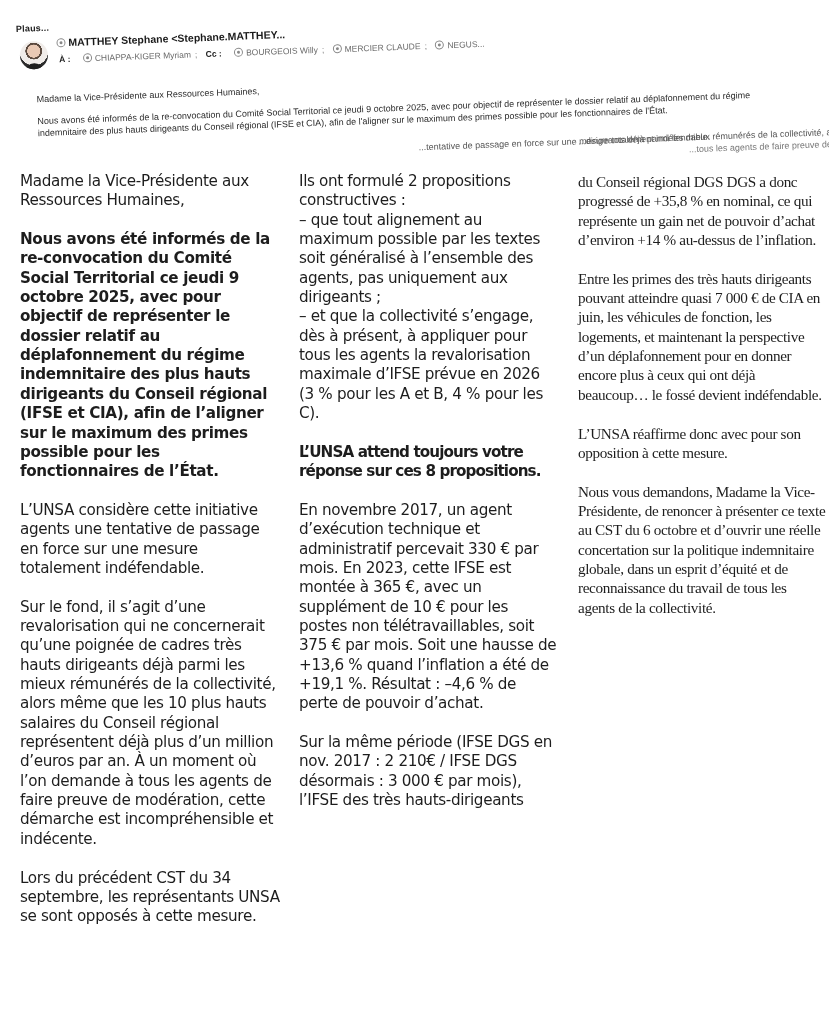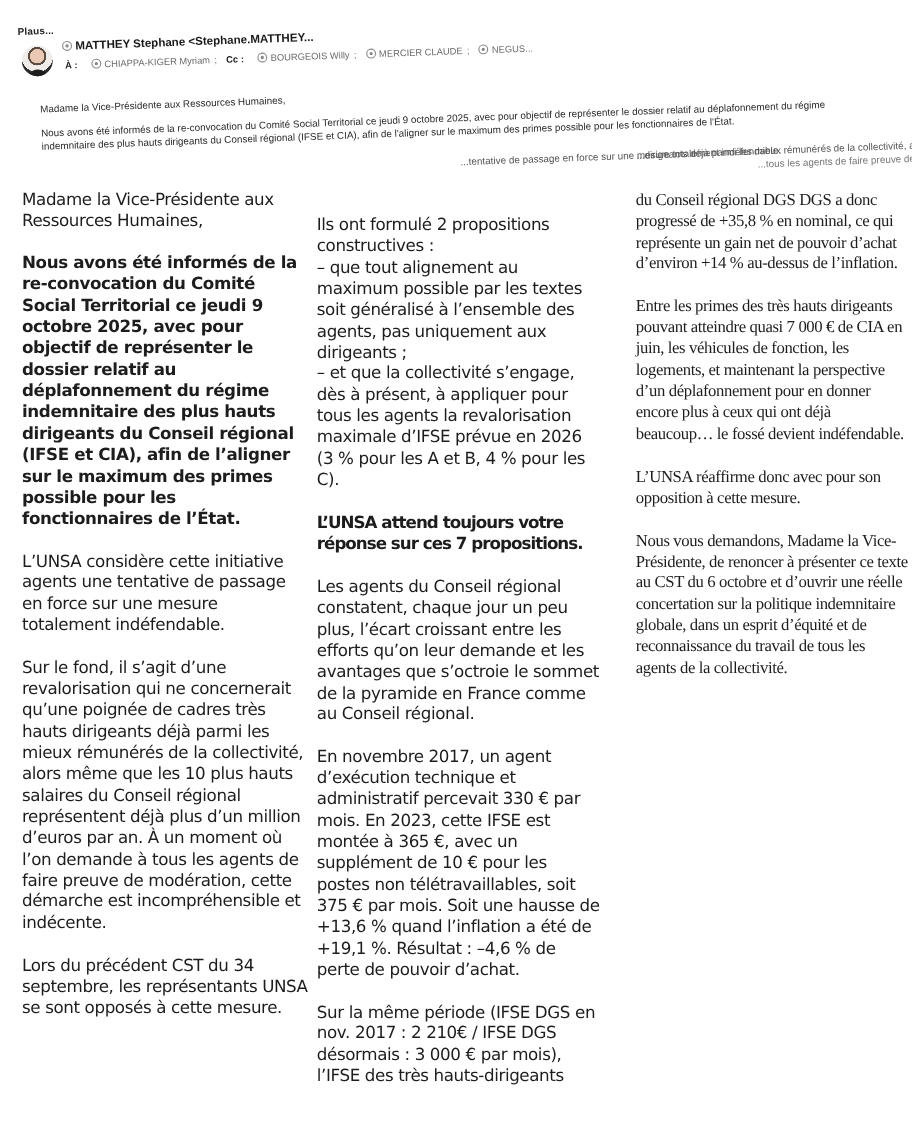--- a/index.html
+++ b/index.html
@@ -32,21 +32,21 @@
   .email-body p { margin:0 0 9px 0; white-space:nowrap; }
   .faded-line { position:absolute; font-size:9px; color:#333; white-space:nowrap; }
 
   
   .columns { position:absolute; left:0; top:172px; width:829px; height:852px; }
   .col { position:absolute; top:0; font-size:15.2px; line-height:19.35px; color:#1d1d1d; font-family:"DejaVu Sans", sans-serif; letter-spacing:-0.35px; }
   .col p { margin:0 0 19.4px 0; }
   .col .b { font-weight:bold; }
   .col .bb { font-weight:bold; letter-spacing:-0.9px; }
   .col1 { left:20px; width:260px; }
-  .col2 { left:288px; width:260px;margin-top:23px; }
+  .col2 { left:299px; width:260px; }
   .col3 { left:578px; width:248px; top:0;font-family:Liberation Serif, serif; }
 </style>
 </head>
 <body>
 
 <div class="email-snap">
   <div class="email-inner">
     <div class="cut-label">Plaus...</div>
     <div class="sender-row">
       <div class="avatar">
@@ -82,22 +82,21 @@
     <p>Madame la Vice-Présidente aux Ressources Humaines,</p>
     <p class="b">Nous avons été informés de la re-convocation du Comité Social Territorial ce jeudi 9 octobre 2025, avec pour objectif de représenter le dossier relatif au déplafonnement du régime indemnitaire des plus hauts dirigeants du Conseil régional (IFSE et CIA), afin de l’aligner sur le maximum des primes possible pour les fonctionnaires de l’État.</p>
     <p>L’UNSA considère cette initiative agents une tentative de passage en force sur une mesure totalement indéfendable.</p>
     <p>Sur le fond, il s’agit d’une revalorisation qui ne concernerait qu’une poignée de cadres très hauts dirigeants déjà parmi les mieux rémunérés de la collectivité, alors même que les 10 plus hauts salaires du Conseil régional représentent déjà plus d’un million d’euros par an. À un moment où l’on demande à tous les agents de faire preuve de modération, cette démarche est incompréhensible et indécente.</p>
     <p>Lors du précédent CST du 34 septembre, les représentants UNSA se sont opposés à cette mesure.</p>
   </div>
   <div class="col col2">
     <p style="white-space:pre-line">Ils ont formulé 2 propositions constructives :
 – que tout alignement au maximum possible par les textes soit généralisé à l’ensemble des agents, pas uniquement aux dirigeants ;
 – et que la collectivité s’engage, dès à présent, à appliquer pour tous les agents la revalorisation maximale d’IFSE prévue en 2026 (3 % pour les A et B, 4 % pour les C).</p>
-    <p class="bb">L’UNSA attend toujours votre réponse sur ces 7 propositions.</p>
-    <p>Les agents du Conseil régional constatent, chaque jour un peu plus, l’écart croissant entre les efforts qu’on leur demande et les avantages que s’octroie le sommet de la pyramide en France comme au Conseil régional.</p>
+    <p class="bb">L’UNSA attend toujours votre réponse sur ces 8 propositions.</p>
     <p>En novembre 2017, un agent d’exécution technique et administratif percevait 330 € par mois. En 2023, cette IFSE est montée à 365 €, avec un supplément de 10 € pour les postes non télétravaillables, soit 375 € par mois. Soit une hausse de +13,6 % quand l’inflation a été de +19,1 %. Résultat : –4,6 % de perte de pouvoir d’achat.</p>
     <p>Sur la même période (IFSE DGS en nov. 2017 : 2 210€ / IFSE DGS désormais : 3 000 € par mois), l’IFSE des très hauts-dirigeants</p>
   </div>
   <div class="col col3">
     <p>du Conseil régional DGS DGS a donc progressé de +35,8 % en nominal, ce qui représente un gain net de pouvoir d’achat d’environ +14 % au-dessus de l’inflation.</p>
     <p>Entre les primes des très hauts dirigeants pouvant atteindre quasi 7 000 € de CIA en juin, les véhicules de fonction, les logements, et maintenant la perspective d’un déplafonnement pour en donner encore plus à ceux qui ont déjà beaucoup… le fossé devient indéfendable.</p>
     <p>L’UNSA réaffirme donc avec pour son opposition à cette mesure.</p>
     <p>Nous vous demandons, Madame la Vice-Présidente, de renoncer à présenter ce texte au CST du 6 octobre et d’ouvrir une réelle concertation sur la politique indemnitaire globale, dans un esprit d’équité et de reconnaissance du travail de tous les agents de la collectivité.</p>
   </div>
 </div>

